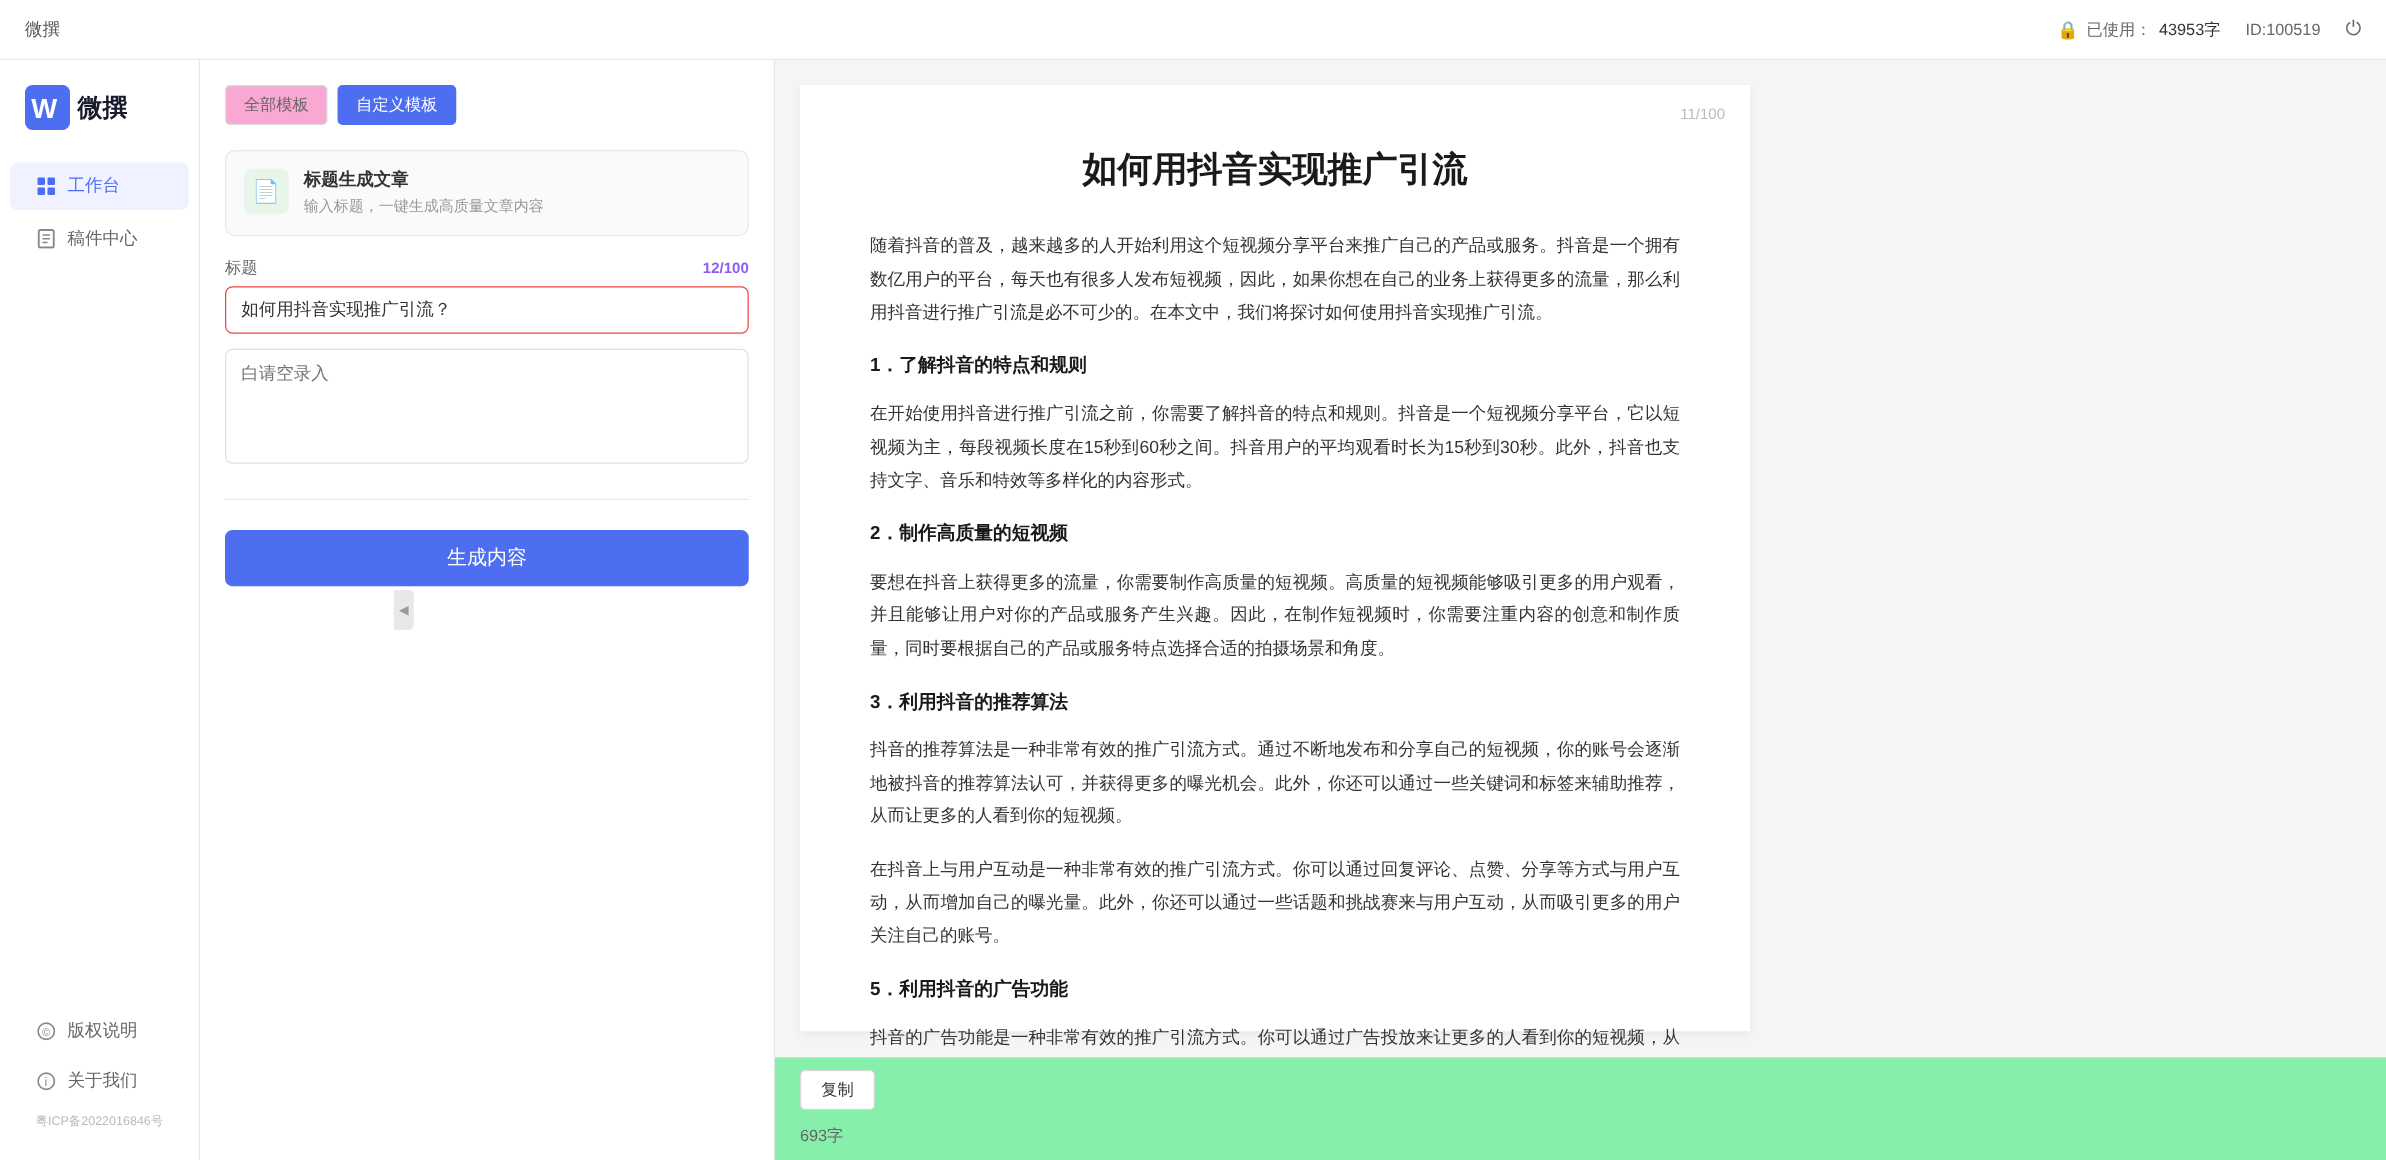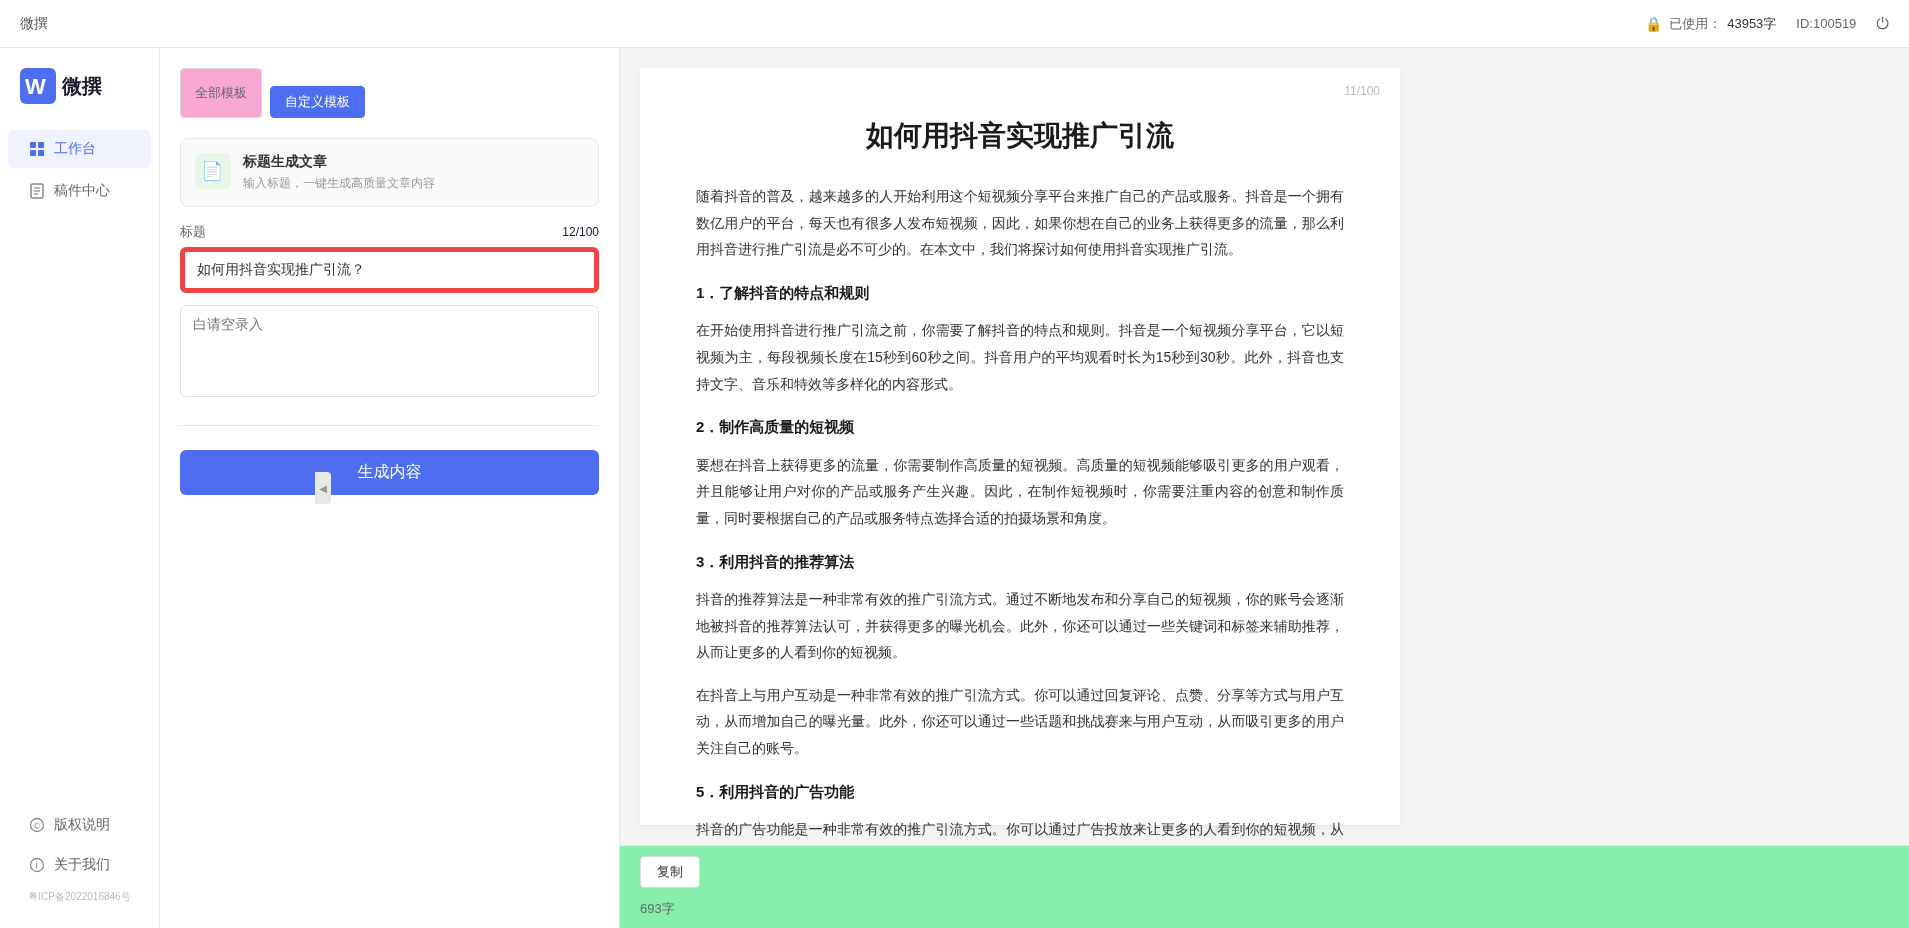--- a/index.html
+++ b/index.html
@@ -163,21 +163,20 @@
       border: 1px solid #d9d9d9;
       background: #f9a8d4;
       font-size: 13px;
       cursor: pointer;
       color: #666;
     }
     .tab-btn.active {
       background: #4e6ef2;
       color: #fff;
       border-color: #4e6ef2;
-      margin-top: 18px;
     }
 
     
     .template-card {
       display: flex;
       align-items: flex-start;
       gap: 12px;
       padding: 14px;
       border: 1px solid #e8e8e8;
       border-radius: 8px;
@@ -211,26 +210,27 @@
     .form-label {
       font-size: 13px;
       color: #666;
       margin-bottom: 6px;
       display: flex;
       justify-content: space-between;
       align-items: center;
     }
     .form-label span.count {
       font-size: 12px;
-      color: #0f172a;
+      color: #8b5cf6;
+      font-weight: bold;
     }
     .form-input {
       width: 100%;
       padding: 10px 12px;
-      border: 5px solid #ef4444;
+      border: 1px solid #ef4444;
       border-radius: 6px;
       font-size: 14px;
       color: #333;
       outline: none;
       margin-bottom: 12px;
       font-family: inherit;
     }
     .form-textarea {
       width: 100%;
       padding: 10px 12px;

